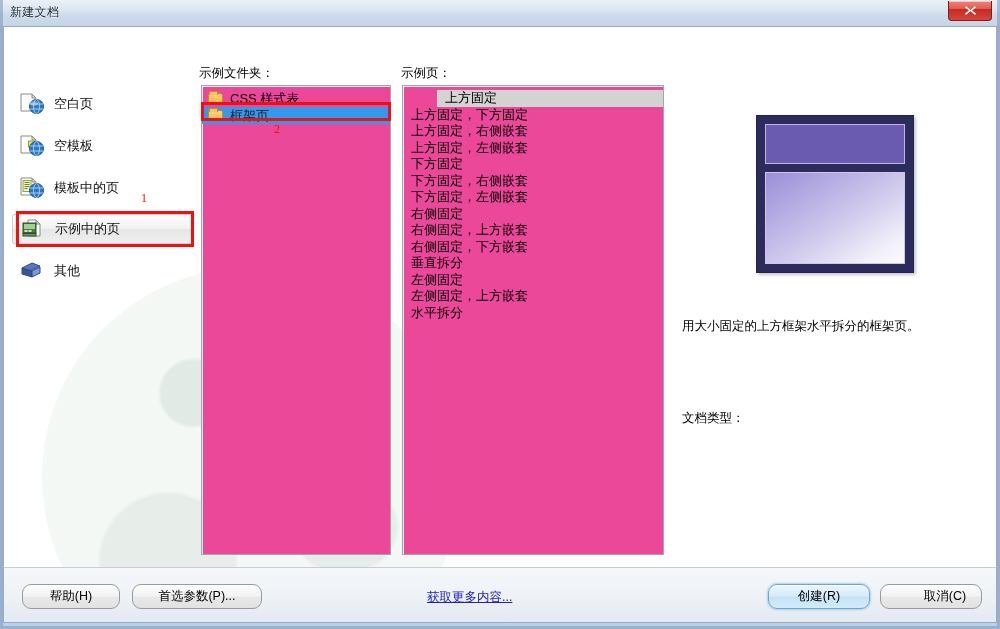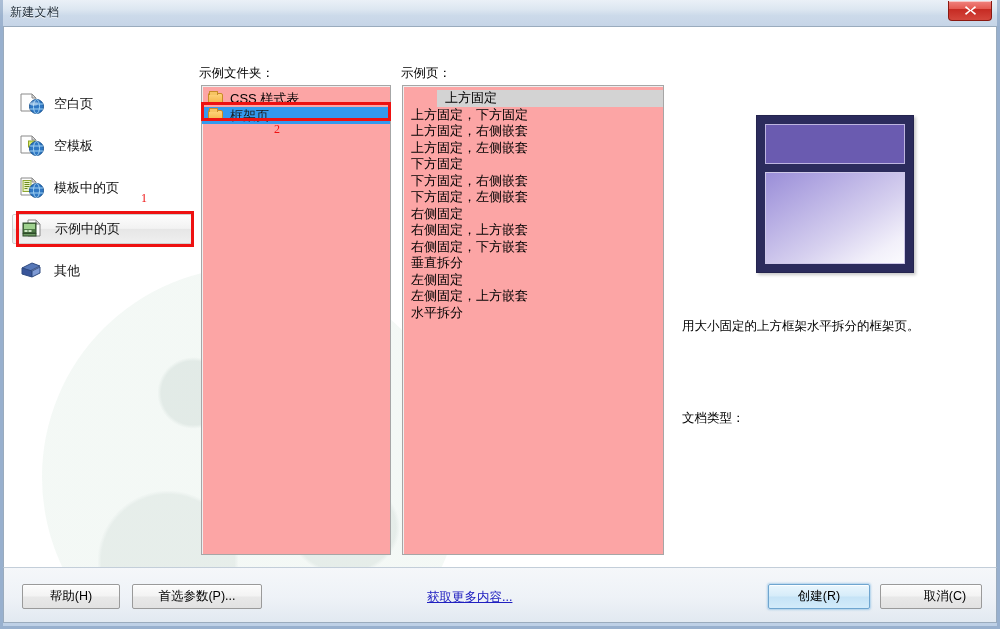--- a/index.html
+++ b/index.html
@@ -120,21 +120,21 @@
     z-index: 31;
   }
 
   
   .col-label {
     position: absolute;
     font-size: 12.5px; color: #000;
   }
   .listbox {
     position: absolute;
-    background: #fca5a5;
+    background: #ec4899;
     border: 1px solid #a6a6a6;
     box-shadow: inset 1px 1px 0 #eeeeee;
     overflow: hidden;
   }
   #folder-list { left: 197px; top: 58px; width: 190px; height: 470px; }
   #sample-list { left: 398px; top: 58px; width: 262px; height: 470px; }
 
   .list-row {
     display: flex; align-items: center;
     height: 17px;
@@ -212,21 +212,21 @@
     width: 994px; height: 56px;
     background: linear-gradient(to bottom, #f5f7fa 0%, #eef2f7 55%, #e2e9f1 100%);
     border: 1px solid #9aabbd;
     border-top: 1px solid #c3ced9;
   }
   .btn {
     position: absolute;
     height: 25px;
     background: linear-gradient(to bottom, #fcfcfc 0%, #f3f3f3 48%, #e8e8e8 52%, #e2e2e2 100%);
     border: 1px solid #9a9a9a;
-    border-radius: 2px;
+    border-radius: 9px;
     font-size: 12.5px; color: #000;
     display: flex; align-items: center; justify-content: center;
     cursor: pointer;
     box-shadow: 0 1px 0 rgba(255,255,255,.8) inset;
   }
   #btn-help { left: 18px; top: 16px; width: 98px; }
   #btn-prefs { left: 128px; top: 16px; width: 130px; }
   #btn-create {
     right: 126px; top: 16px; width: 102px;
     border: 1px solid #6fa5cf;

